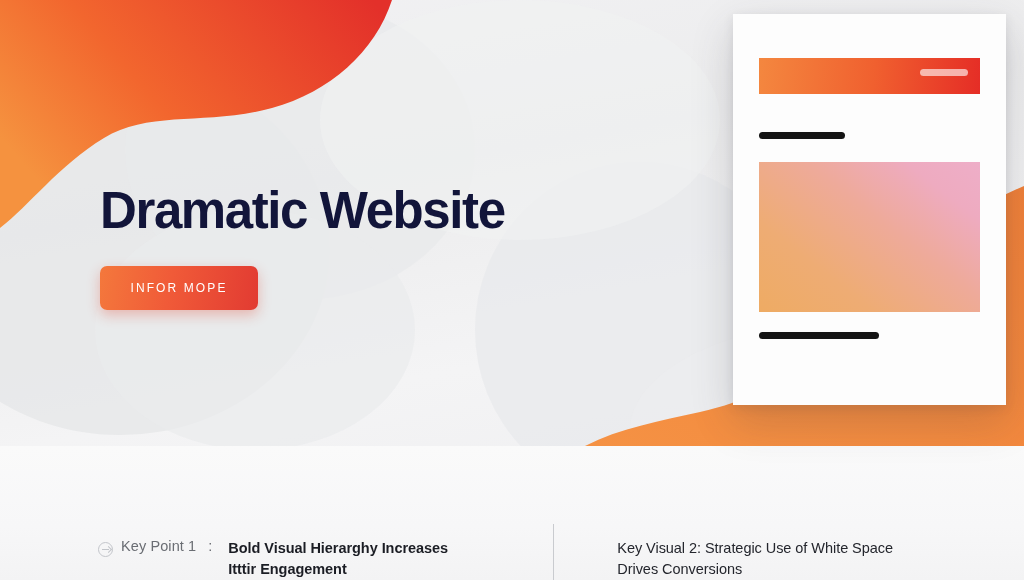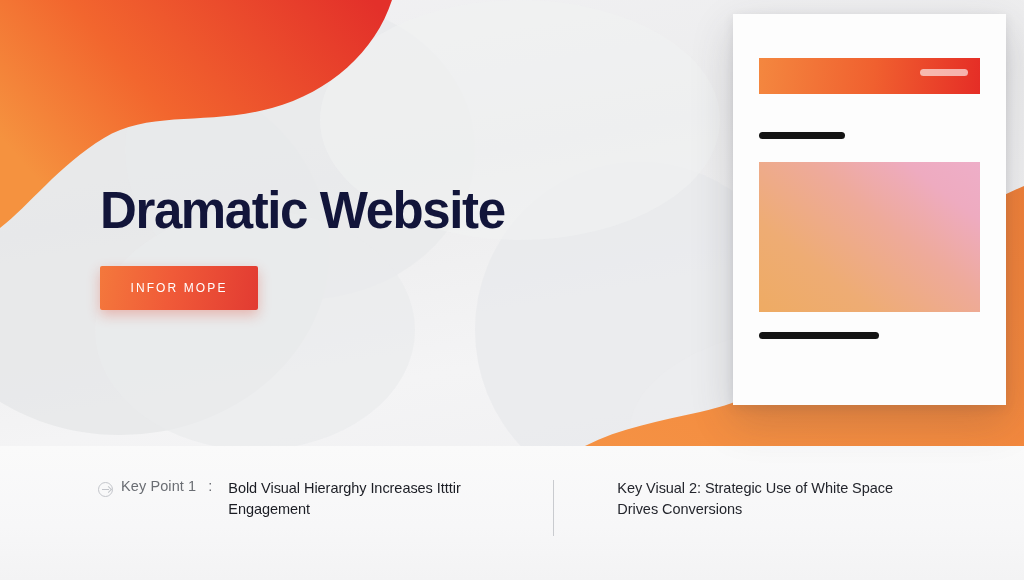--- a/index.html
+++ b/index.html
@@ -29,21 +29,21 @@
     letter-spacing:-1.4px; color:#12153a;
   }
   .headline .l2 { display:block; }
   .subhead {
     margin-top:26px; font-size:14.5px; color:#5d6066;
     letter-spacing:.1px; white-space:nowrap;
   }
   .cta {
     display:flex; align-items:center; justify-content:center;
     margin-top:30px; width:158px; height:44px; border:0;
-    border-radius:2px; cursor:pointer;
+    border-radius:7px; cursor:pointer;
     background:linear-gradient(100deg,#f4783c 0%,#f05a38 45%,#e23b32 100%);
     box-shadow:0 5px 13px rgba(225,70,50,.33);
     color:#ffffff; font-size:12px; font-weight:400;
     letter-spacing:2.1px; font-family:"Liberation Sans", sans-serif;
   }
 
   
   .card {
     position:absolute; left:733px; top:14px; width:273px; height:391px;
     background:#fdfdfd; z-index:5;
@@ -65,21 +65,21 @@
   .card-bar.b2 { margin-top:20px; width:120px; }
   .card-image {
     margin-top:23px; height:150px;
     background:linear-gradient(38deg,#eeab63 0%,#eeac74 28%,#eeaa9a 58%,#eeabc0 82%,#eeaec8 100%);
   }
 
   
   .points {
     position:absolute; left:0; top:446px; width:1024px; height:134px;
     background:linear-gradient(180deg,#fafafa 0%,#f7f7f8 60%,#f3f3f4 100%);
-    display:flex; align-items:flex-start; padding-top:32px;gap:19px;
+    display:flex; align-items:flex-end; padding-top:32px;gap:19px;
   }
   .point { display:flex; align-items:flex-start; }
   .point.one { margin-left:98px; }
   .point.two { margin-left:44px; }
   .pt-icon {
     width:15px; height:15px; margin-top:4px; margin-right:8px;
     border-radius:50%; border:1.2px solid #b9bcc2;
     position:relative; flex:0 0 auto; opacity:.85;
   }
   .pt-icon::before {
@@ -90,21 +90,21 @@
     content:""; position:absolute; left:6.6px; top:4.2px;
     width:4px; height:4px; border-top:1.2px solid #b9bcc2;
     border-right:1.2px solid #b9bcc2; transform:rotate(45deg);
   }
   .pt-label {
     font-size:14.5px; color:#6a6d73; letter-spacing:.1px;
     white-space:nowrap; margin-right:12px;
   }
   .pt-colon { font-size:14.5px; color:#6a6d73; margin-right:16px; }
   .pt-text {
-    font-size:14.5px; font-weight:400; color:#1b1d24;
+    font-size:14.5px; font-weight:700; color:#1b1d24;
     line-height:21px; letter-spacing:-.05px; max-width:250px;
   }
   .pt-text.plain { font-weight:400; color:#24262d; max-width:320px; }
   .divider {
     width:1px; height:56px; margin-left:56px; margin-top:2px;
     background:#c9cbcf;
   }
 </style>
 </head>
 <body>

